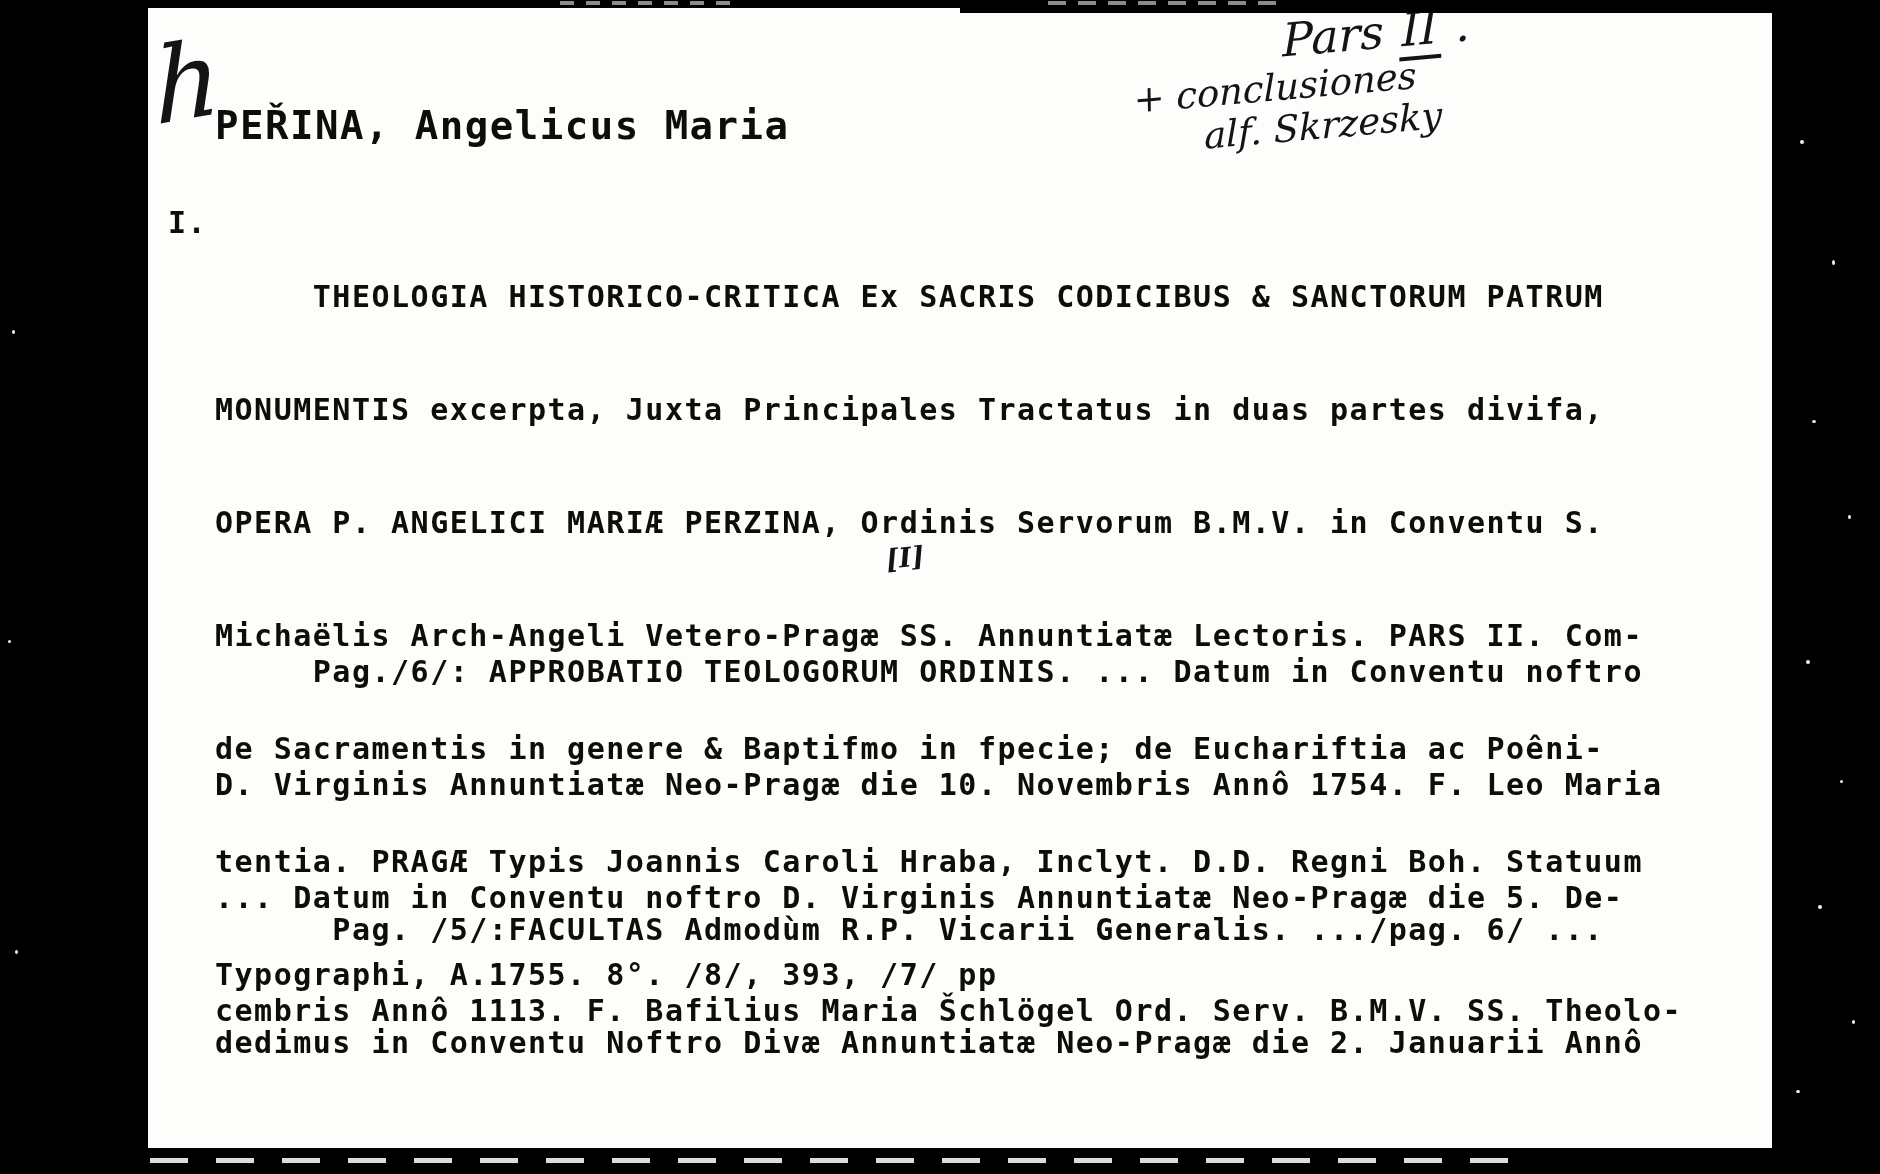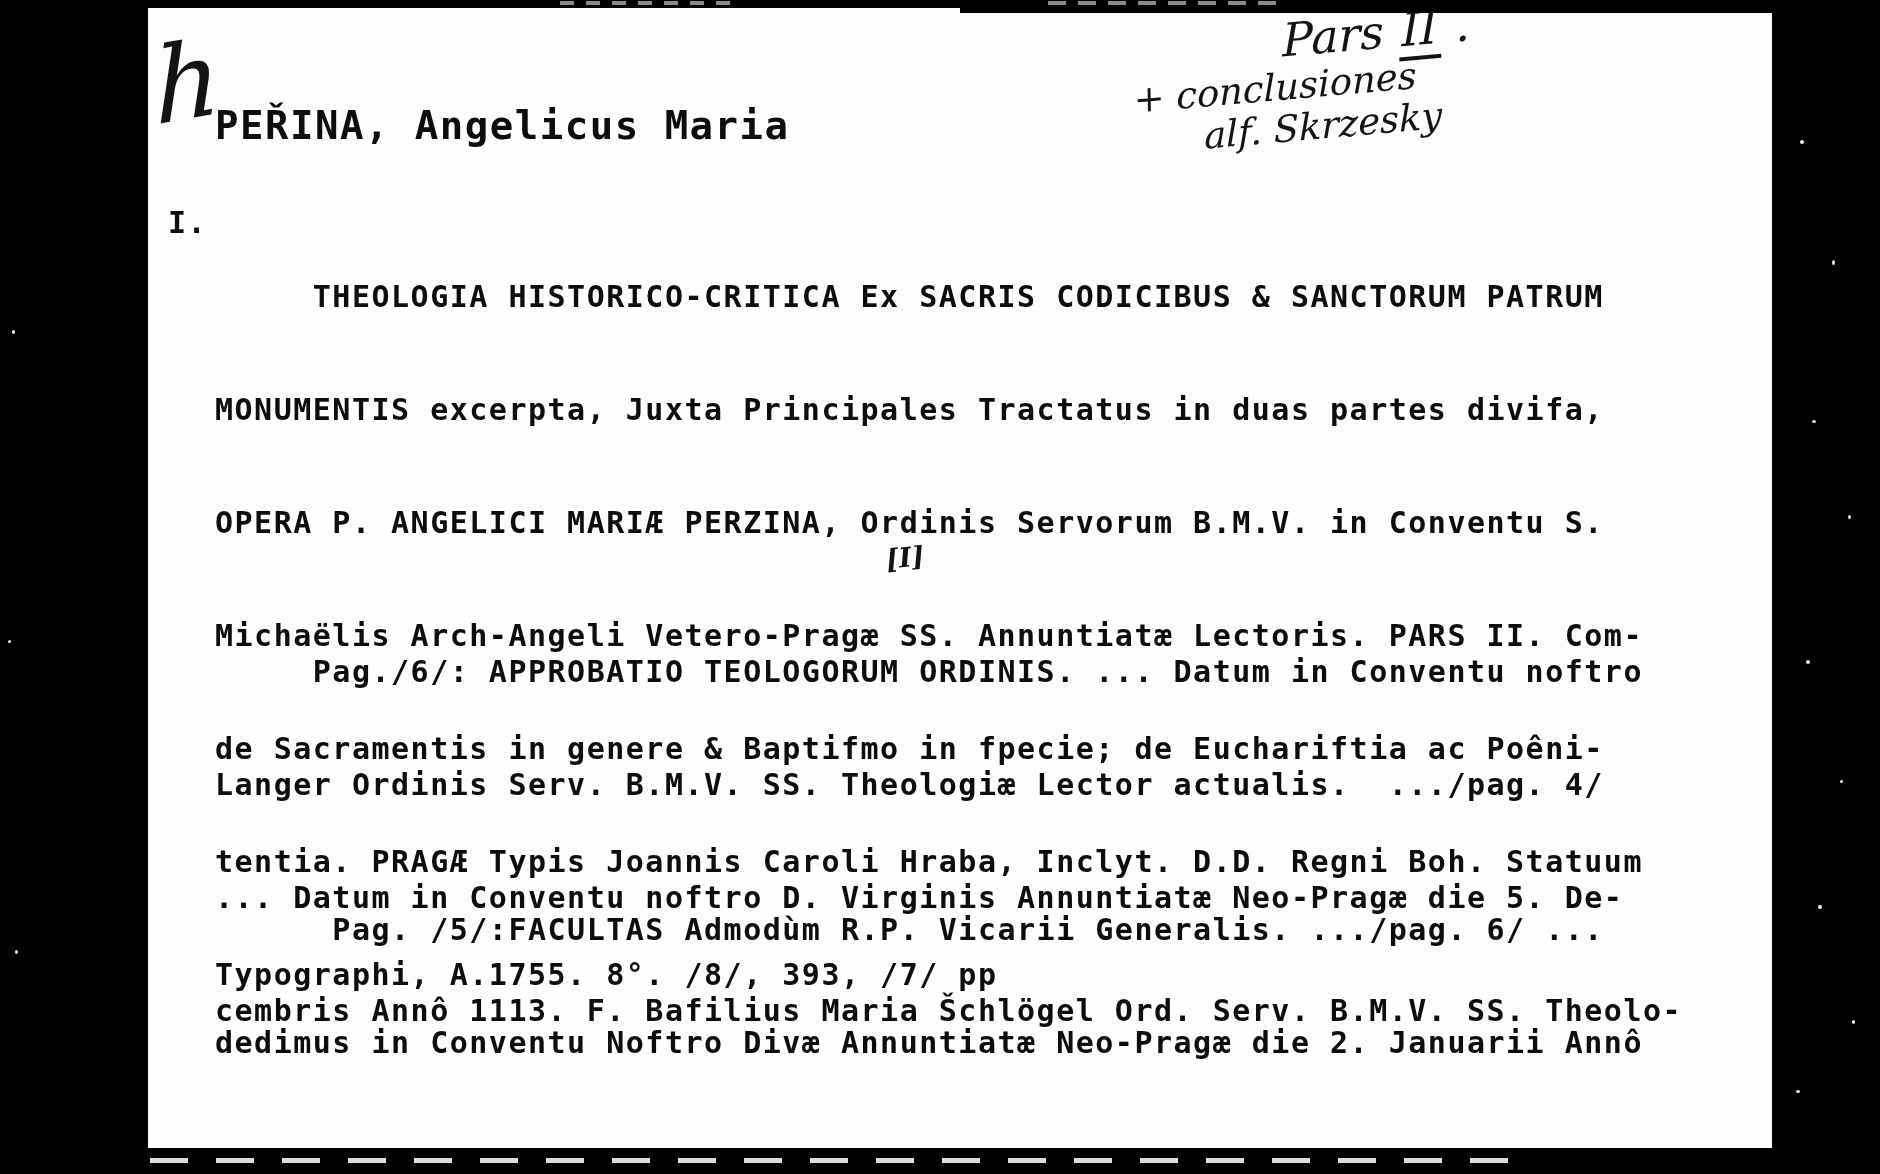--- a/index.html
+++ b/index.html
@@ -60,21 +60,21 @@
       <div class="line">Michaëlis Arch-Angeli Vetero-Pragæ SS. Annuntiatæ Lectoris. PARS II. Com-</div>
       <div class="line">de Sacramentis in genere &amp; Baptifmo in fpecie; de Euchariftia ac Poêni-</div>
       <div class="line">tentia. PRAGÆ Typis Joannis Caroli Hraba, Inclyt. D.D. Regni Boh. Statuum</div>
       <div class="line">Typographi, A.1755. 8°. /8/, 393, /7/ pp</div>
     </div>
 
     <div class="hand hand-insert">[I]</div>
 
     <div class="mono block2">
       <div class="line">     Pag./6/: APPROBATIO TEOLOGORUM ORDINIS. ... Datum in Conventu noftro</div>
-      <div class="line">Langer Ordinis Serv. B.M.V. SS. Theologiæ Lector actualis.  .../pag. 4/</div>
+      <div class="line">D. Virginis Annuntiatæ Neo-Pragæ die 10. Novembris Annô 1754. F. Leo Maria</div>
       <div class="line">... Datum in Conventu noftro D. Virginis Annuntiatæ Neo-Pragæ die 5. De-</div>
       <div class="line">cembris Annô 1113. F. Bafilius Maria Šchlögel Ord. Serv. B.M.V. SS. Theolo-</div>
       
     </div>
 
     <div class="mono block3">
       <div class="line">      Pag. /5/:FACULTAS Admodùm R.P. Vicarii Generalis. .../pag. 6/ ...</div>
       <div class="line">dedimus in Conventu Noftro Divæ Annuntiatæ Neo-Pragæ die 2. Januarii Annô</div>
     </div>
 

